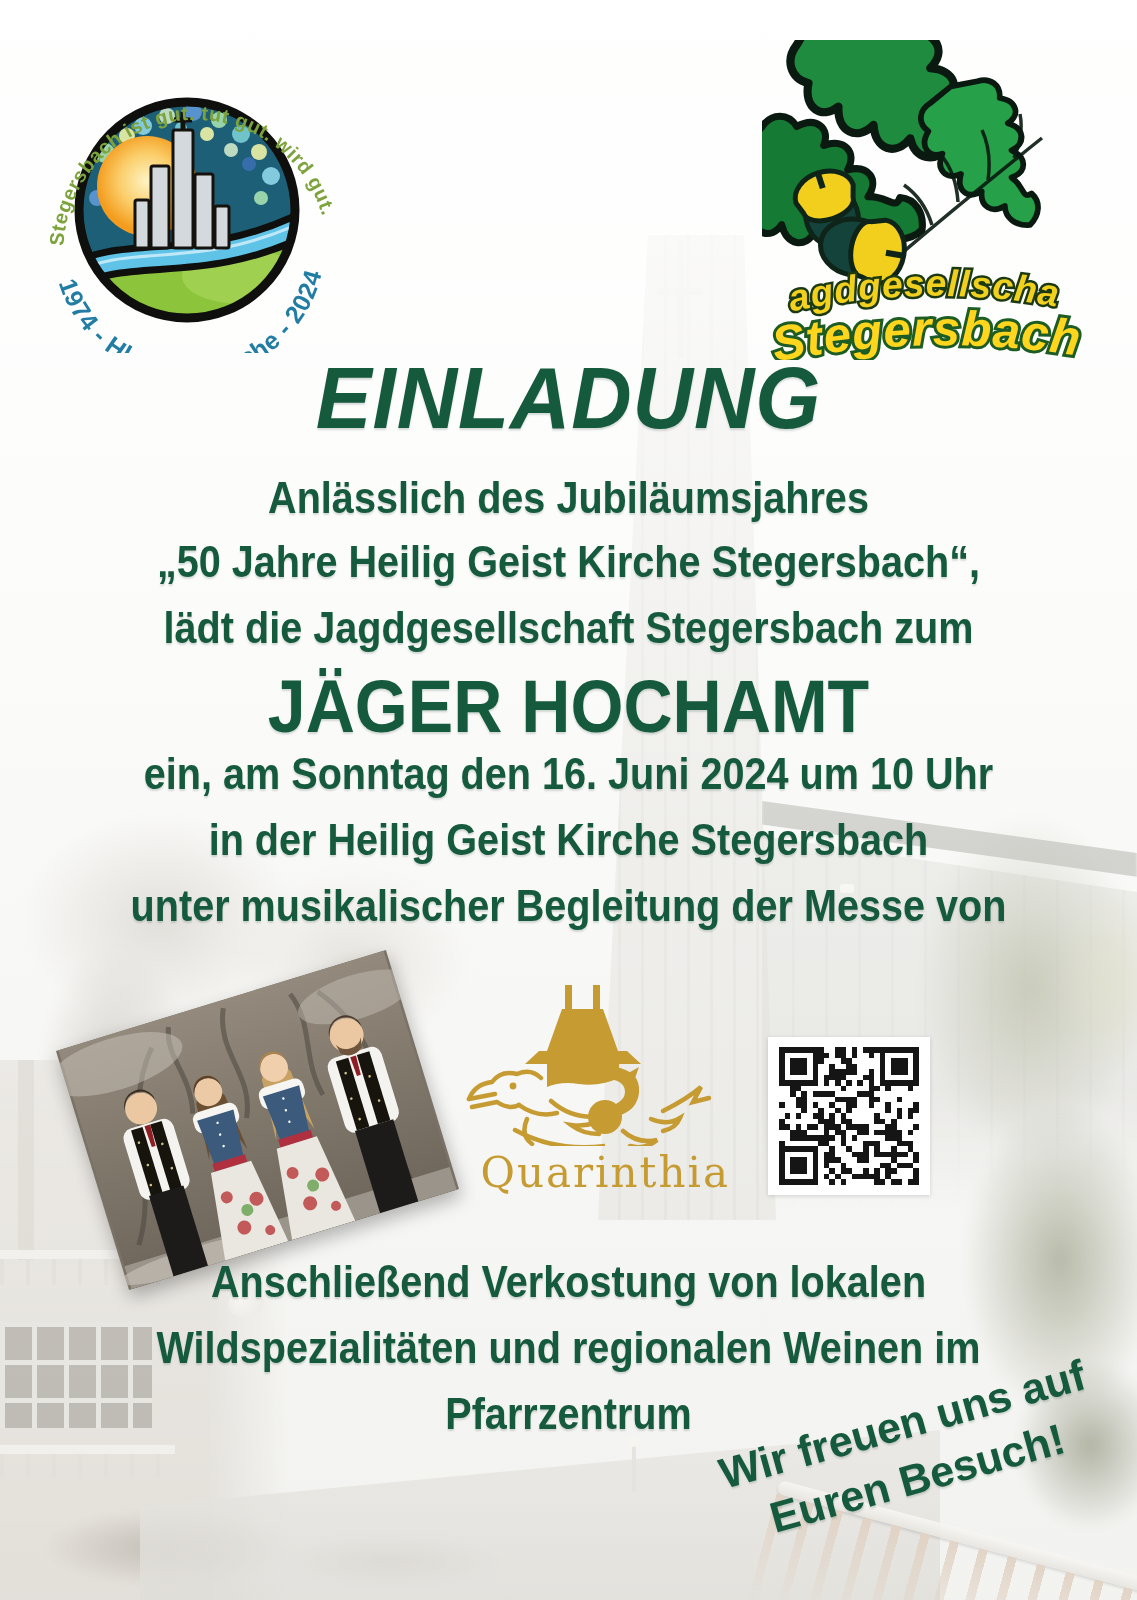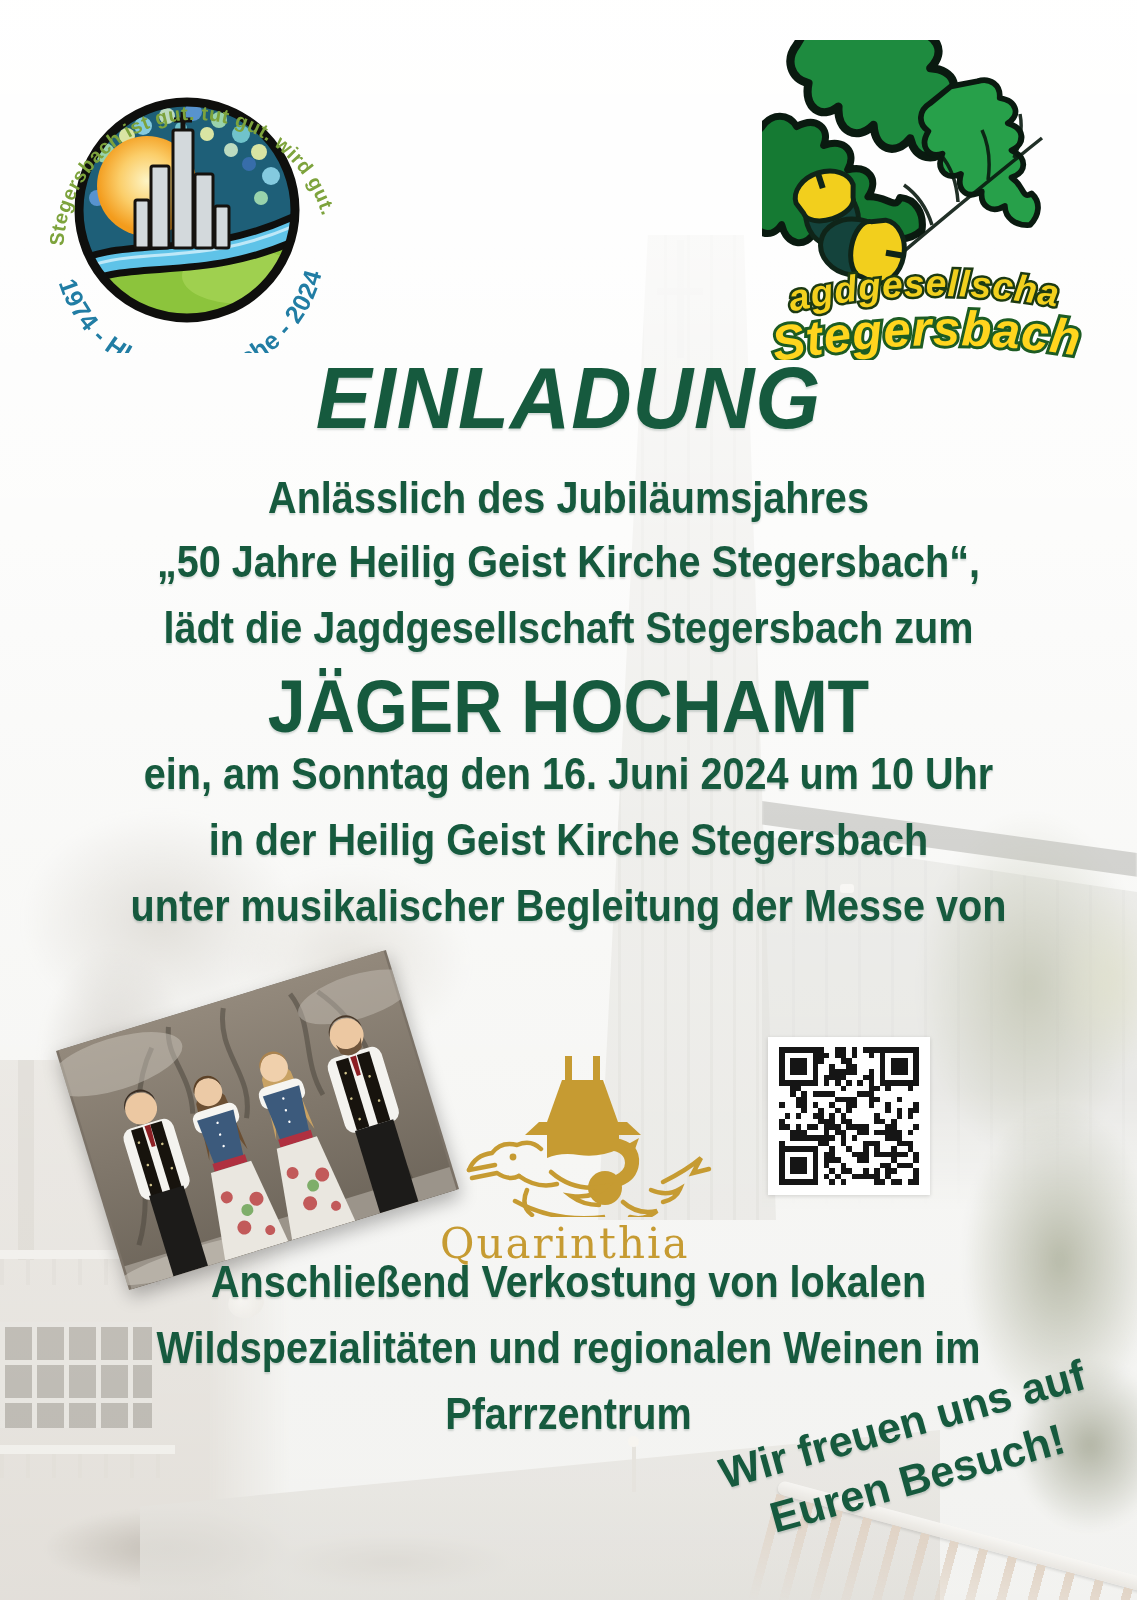--- a/index.html
+++ b/index.html
@@ -61,21 +61,21 @@
   #church-logo{left:35px;top:38px;}
   #jagd-logo{left:762px;top:40px;}
   .line{position:absolute;left:0;right:0;z-index:3;text-align:center;font-weight:bold;
     color:var(--text-green,#165A3E);line-height:1.05;transform:scaleX(.88);
     text-shadow:0 2px 2px rgba(25,60,48,.18);}
   .fs45{font-size:45px;}
   .title-line{font-size:88px;font-style:italic;transform:scaleX(.95);letter-spacing:1px;}
   .event-line{font-size:74px;transform:scaleX(.92);letter-spacing:0;}
   .photo-frame{position:absolute;left:85px;top:995px;width:345px;height:250px;z-index:2;
     transform:rotate(-17deg);box-shadow:0 8px 18px rgba(0,0,0,.28);overflow:hidden;background:#7b7267;}
-  .quarinthia-wrap{position:absolute;left:440px;top:1052px;width:290px;z-index:2;text-align:left;}
+  .quarinthia-wrap{position:absolute;left:440px;top:981px;width:290px;z-index:2;text-align:right;}
   .quarinthia-name{margin-top:2px;font-family:"DejaVu Serif",serif;font-size:42px;
     color:var(--gold,#C69B32);letter-spacing:2px;}
   .qr-box{position:absolute;left:768px;top:1037px;width:162px;height:158px;background:#fff;z-index:2;
     display:flex;align-items:center;justify-content:center;box-shadow:0 1px 4px rgba(0,0,0,.15);}
   .qr-grid{display:grid;grid-template-columns:repeat(25,1fr);grid-template-rows:repeat(25,1fr);width:140px;height:138px;background:#fff;}
   .qr-grid i{display:block;}
   .qr-grid i.on{background:#151515;}
   .farewell{position:absolute;left:690px;top:1396px;width:440px;z-index:3;
     transform:rotate(-15.5deg);text-align:center;color:var(--text-green,#165A3E);
     font-weight:bold;font-size:43px;line-height:1.3;text-shadow:0 2px 2px rgba(25,60,48,.18);}

